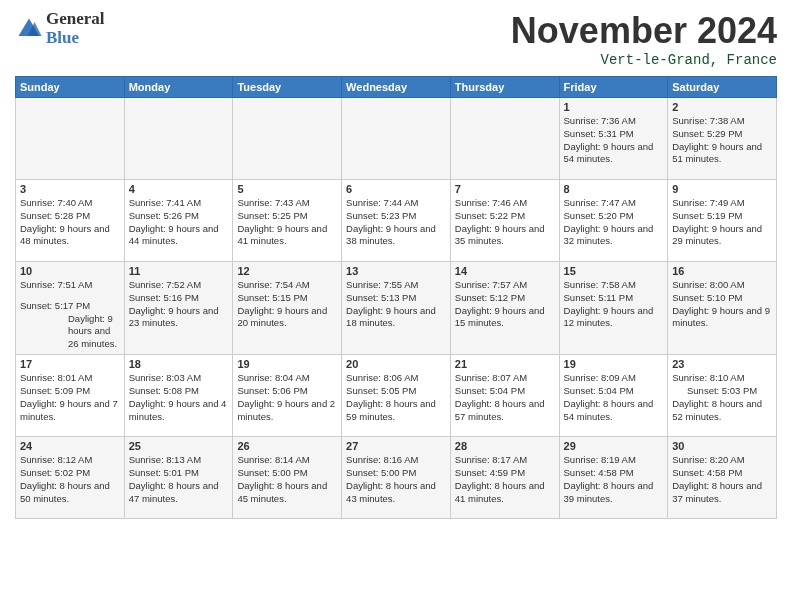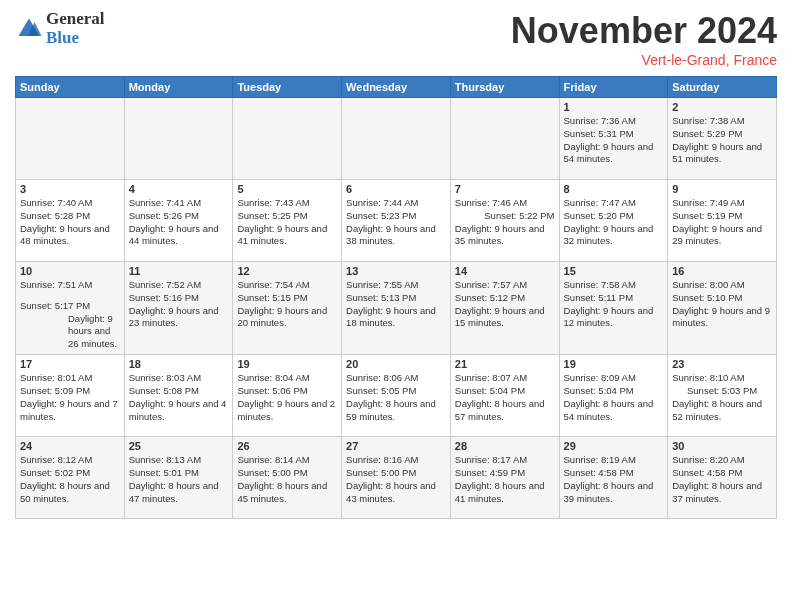--- a/index.html
+++ b/index.html
@@ -48,21 +48,22 @@
     .title-section {
       text-align: right;
     }
     .month-title {
       font-size: 36px;
       font-weight: bold;
       color: #333;
     }
     .location {
       font-size: 14px;
-      color: #ef4444;
+      color: #14532d;
+      font-family: Liberation Mono, monospace;
     }
     .calendar {
       width: 100%;
       border-collapse: collapse;
       table-layout: fixed;
     }
     .calendar thead th {
       background: #3a7abf;
       color: #fff;
       font-size: 11px;
@@ -169,21 +170,21 @@
           </td>
           <td>
             <span class="day-number">6</span>
             <span style="display: block; line-height: 1.35;">Sunrise: 7:44 AM</span>
             <span style="display: block; line-height: 1.35;">Sunset: 5:23 PM</span>
             <span style="display: block; line-height: 1.35;">Daylight: 9 hours and 38 minutes.</span>
           </td>
           <td>
             <span class="day-number">7</span>
             <span style="display: block; line-height: 1.35;">Sunrise: 7:46 AM</span>
-            <span style="display: block; line-height: 1.35; text-align: right;">Sunset: 5:22 PM</span>
+            <span style="display: block; line-height: 1.35;">Sunset: 5:22 PM</span>
             <span style="display: block; line-height: 1.35;">Daylight: 9 hours and 35 minutes.</span>
           </td>
           <td>
             <span class="day-number">8</span>
             <span style="display: block; line-height: 1.35;">Sunrise: 7:47 AM</span>
             <span style="display: block; line-height: 1.35;">Sunset: 5:20 PM</span>
             <span style="display: block; line-height: 1.35;">Daylight: 9 hours and 32 minutes.</span>
           </td>
           <td>
             <span class="day-number">9</span>

